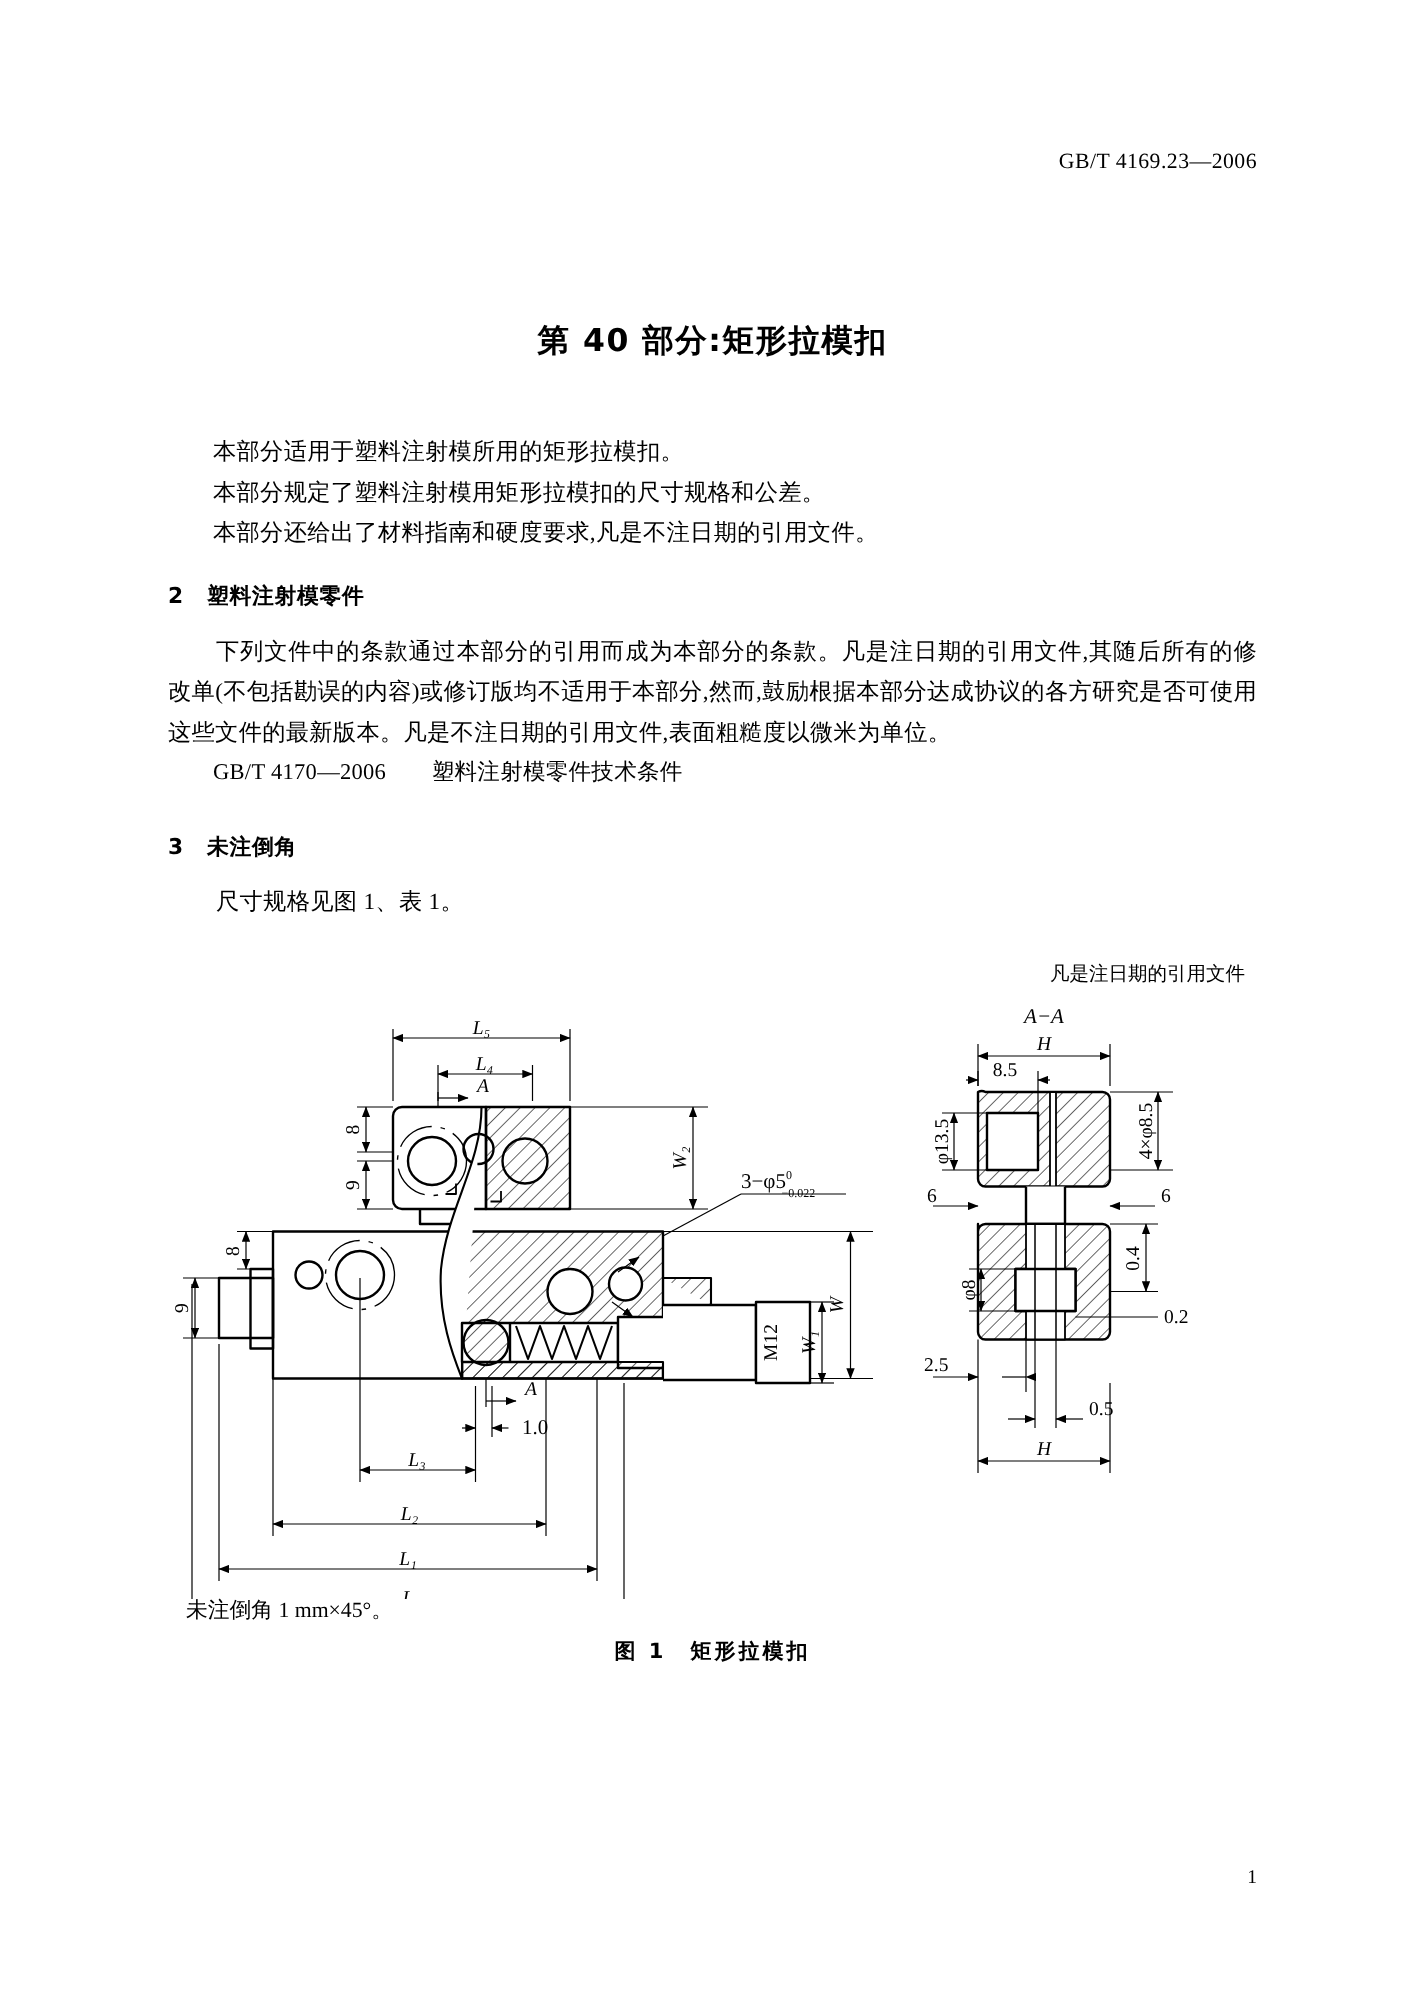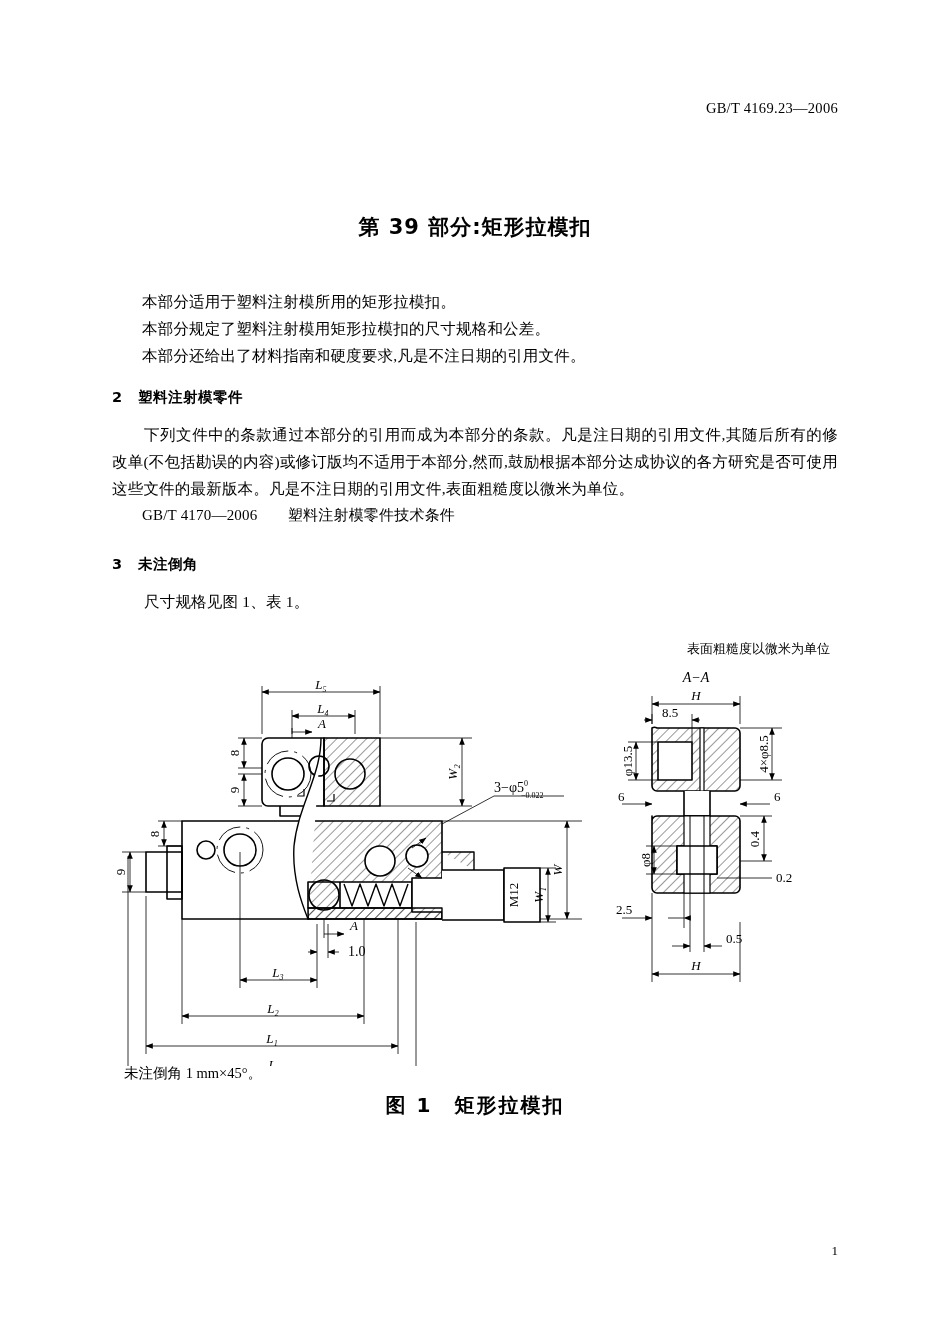--- a/index.html
+++ b/index.html
@@ -113,21 +113,21 @@
     white-space: nowrap;
   }
   .fig-caption {
     position: absolute;
     left: 0;
     right: 0;
     top: 452px;
     text-align: center;
     font-family: "DejaVu Sans", sans-serif;
     font-weight: bold;
-    font-size: 20px;
+    font-size: 14px;
     letter-spacing: 2px;
   }
 
   
   .page-num {
     position: absolute;
     right: 112px;
     bottom: 85px;
     font-size: 13px;
   }
@@ -136,21 +136,21 @@
 </style>
 </head>
 <body>
 
 <div class="page">
 
   <div class="header-std">
     <span class="gbt">GB/T 4169.23—2006</span>
   </div>
 
-  <div class="doc-subtitle">第 39 部分:矩形拉模扣</div>
+  <div class="doc-subtitle">第 40 部分:矩形拉模扣</div>
 
   <div class="content">
 
     <div class="para indent1">本部分适用于塑料注射模所用的矩形拉模扣。</div>
     <div class="para indent1">本部分规定了塑料注射模用矩形拉模扣的尺寸规格和公差。</div>
     <div class="para indent1">本部分还给出了材料指南和硬度要求,凡是不注日期的引用文件。</div>
 
     <div class="block-gap"></div>
 
     <div class="sec-head">
@@ -162,21 +162,21 @@
     <div class="block-gap-sm"></div>
 
     <div class="sec-head" style="margin-top:14px;">
       <span class="num">3</span><span>未注倒角</span>
     </div>
     <div class="para indent2">尺寸规格见图 1、表 1。</div>
   </div>
 
   <div class="figure-wrap">
 
-    <div class="rough-note">表面粗糙度以微米为单位</div>
+    <div class="rough-note">凡是注日期的引用文件</div>
 
     <svg class="fig-svg" width="726" height="410" viewBox="0 0 726 410">
       <defs>
         <marker id="ah" markerWidth="9" markerHeight="7" refX="8.5" refY="3.5" orient="auto">
           <polygon points="0,0 9,3.5 0,7" fill="#000"></polygon>
         </marker>
         <marker id="ahs" markerWidth="9" markerHeight="7" refX="0.5" refY="3.5" orient="auto">
           <polygon points="9,0 0,3.5 9,7" fill="#000"></polygon>
         </marker>
         <pattern id="hatchR" width="7" height="7" patternUnits="userSpaceOnUse" patternTransform="rotate(45)">

